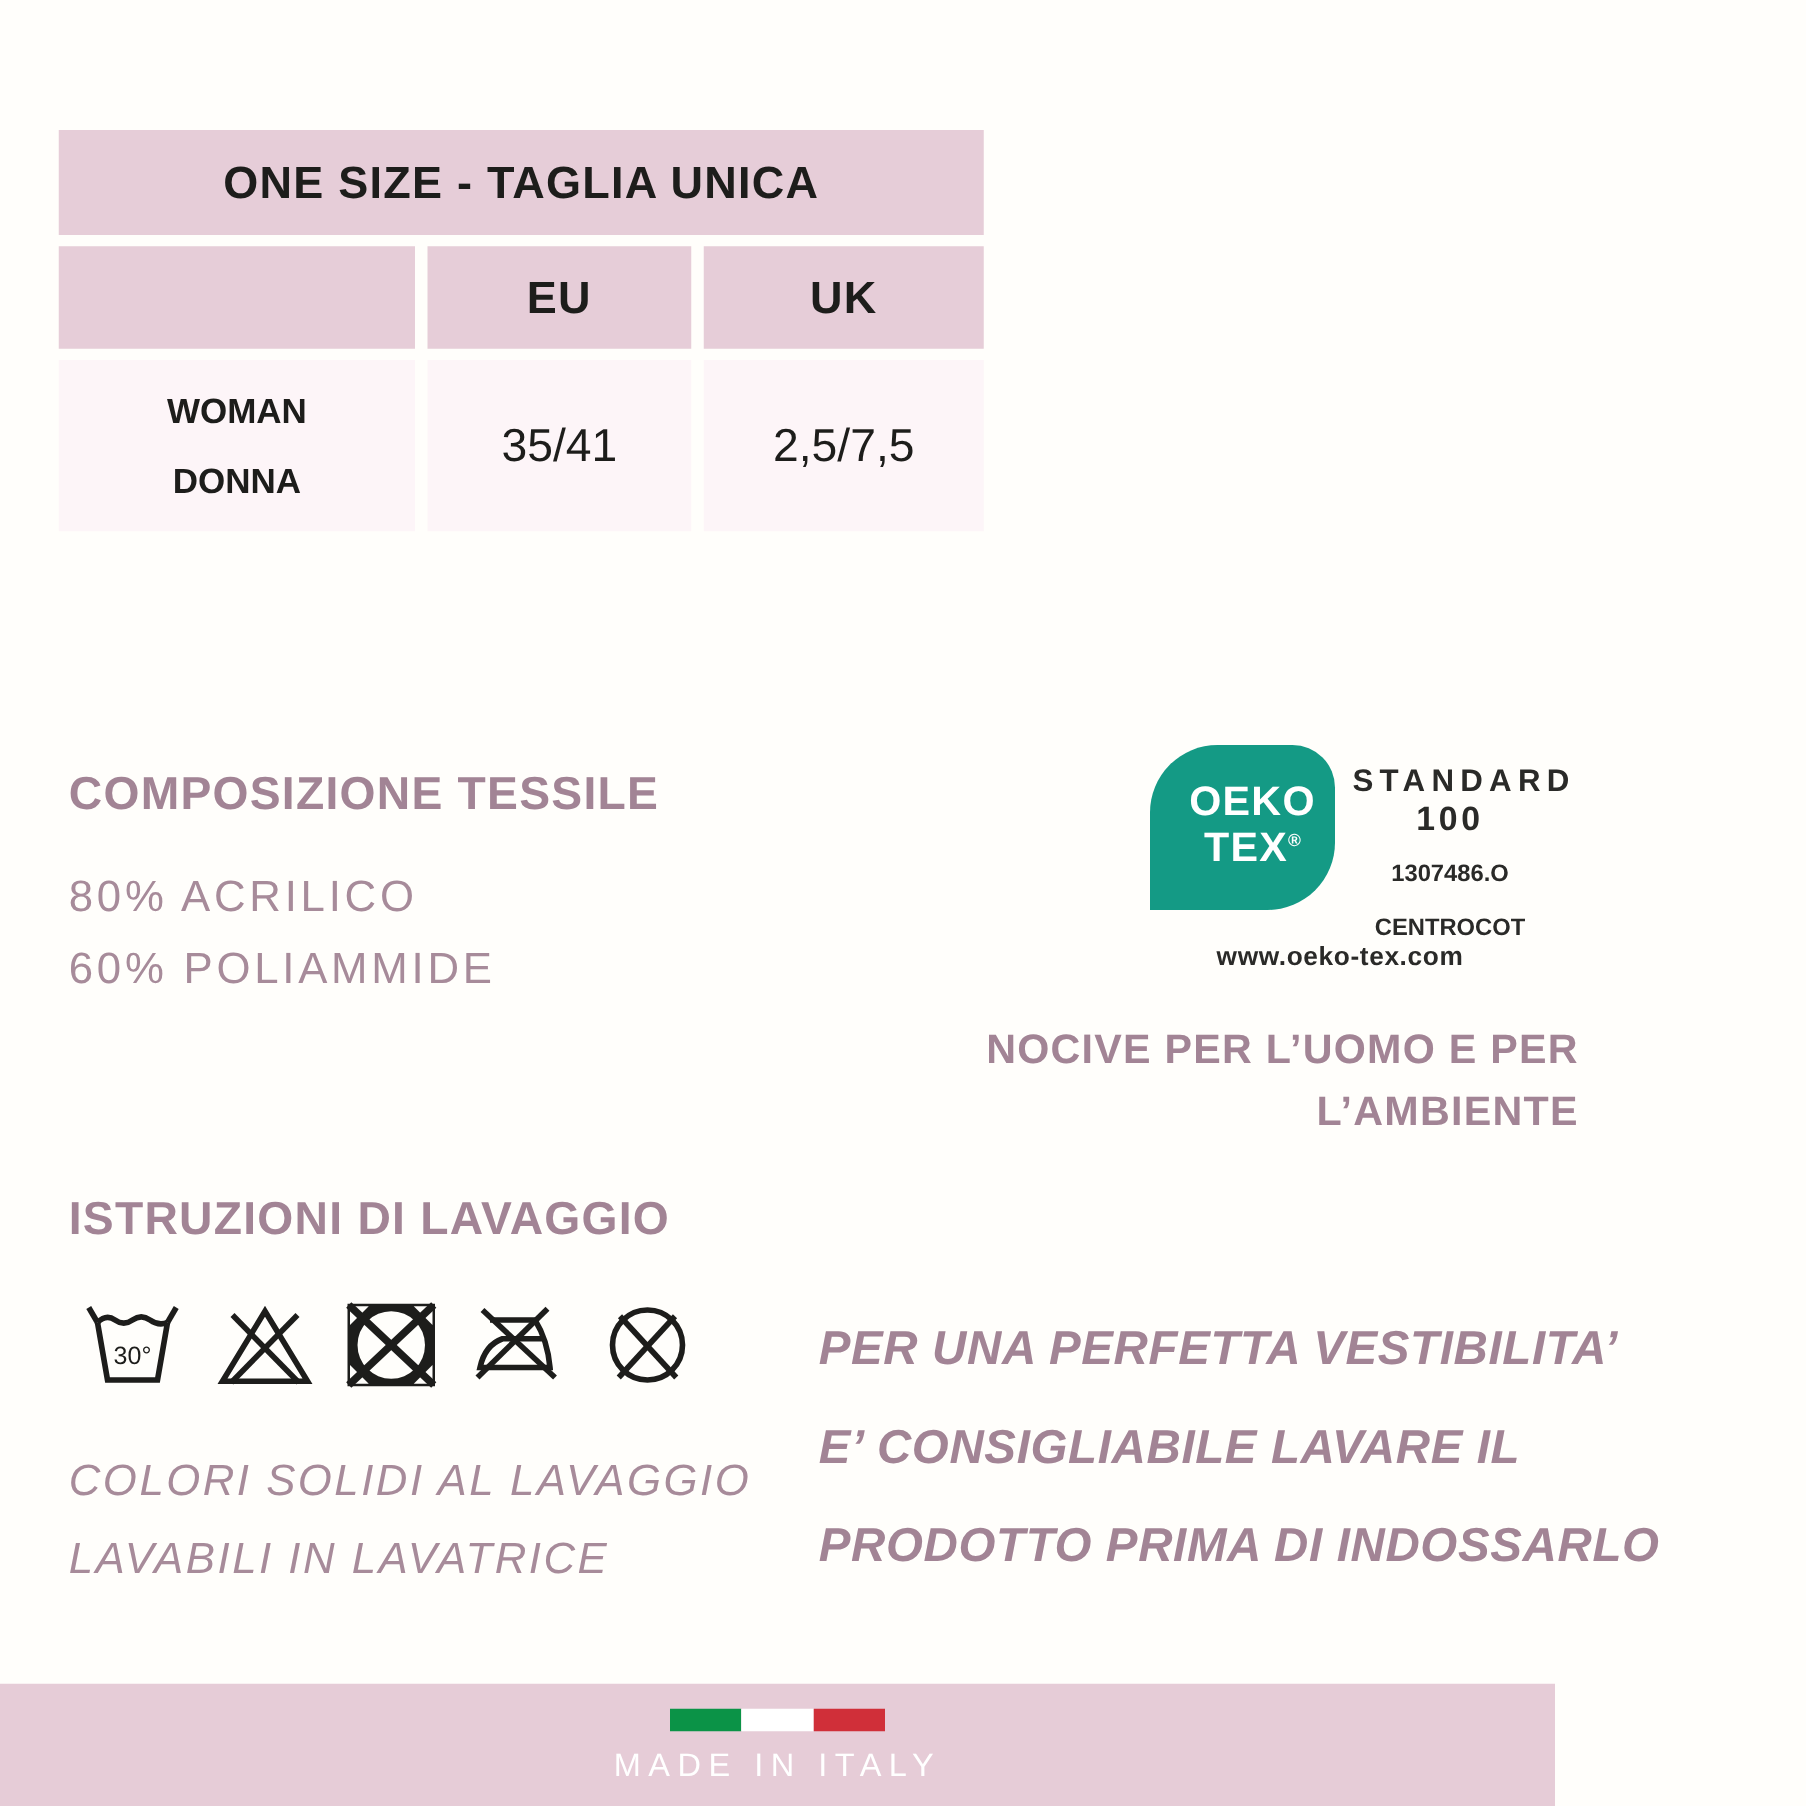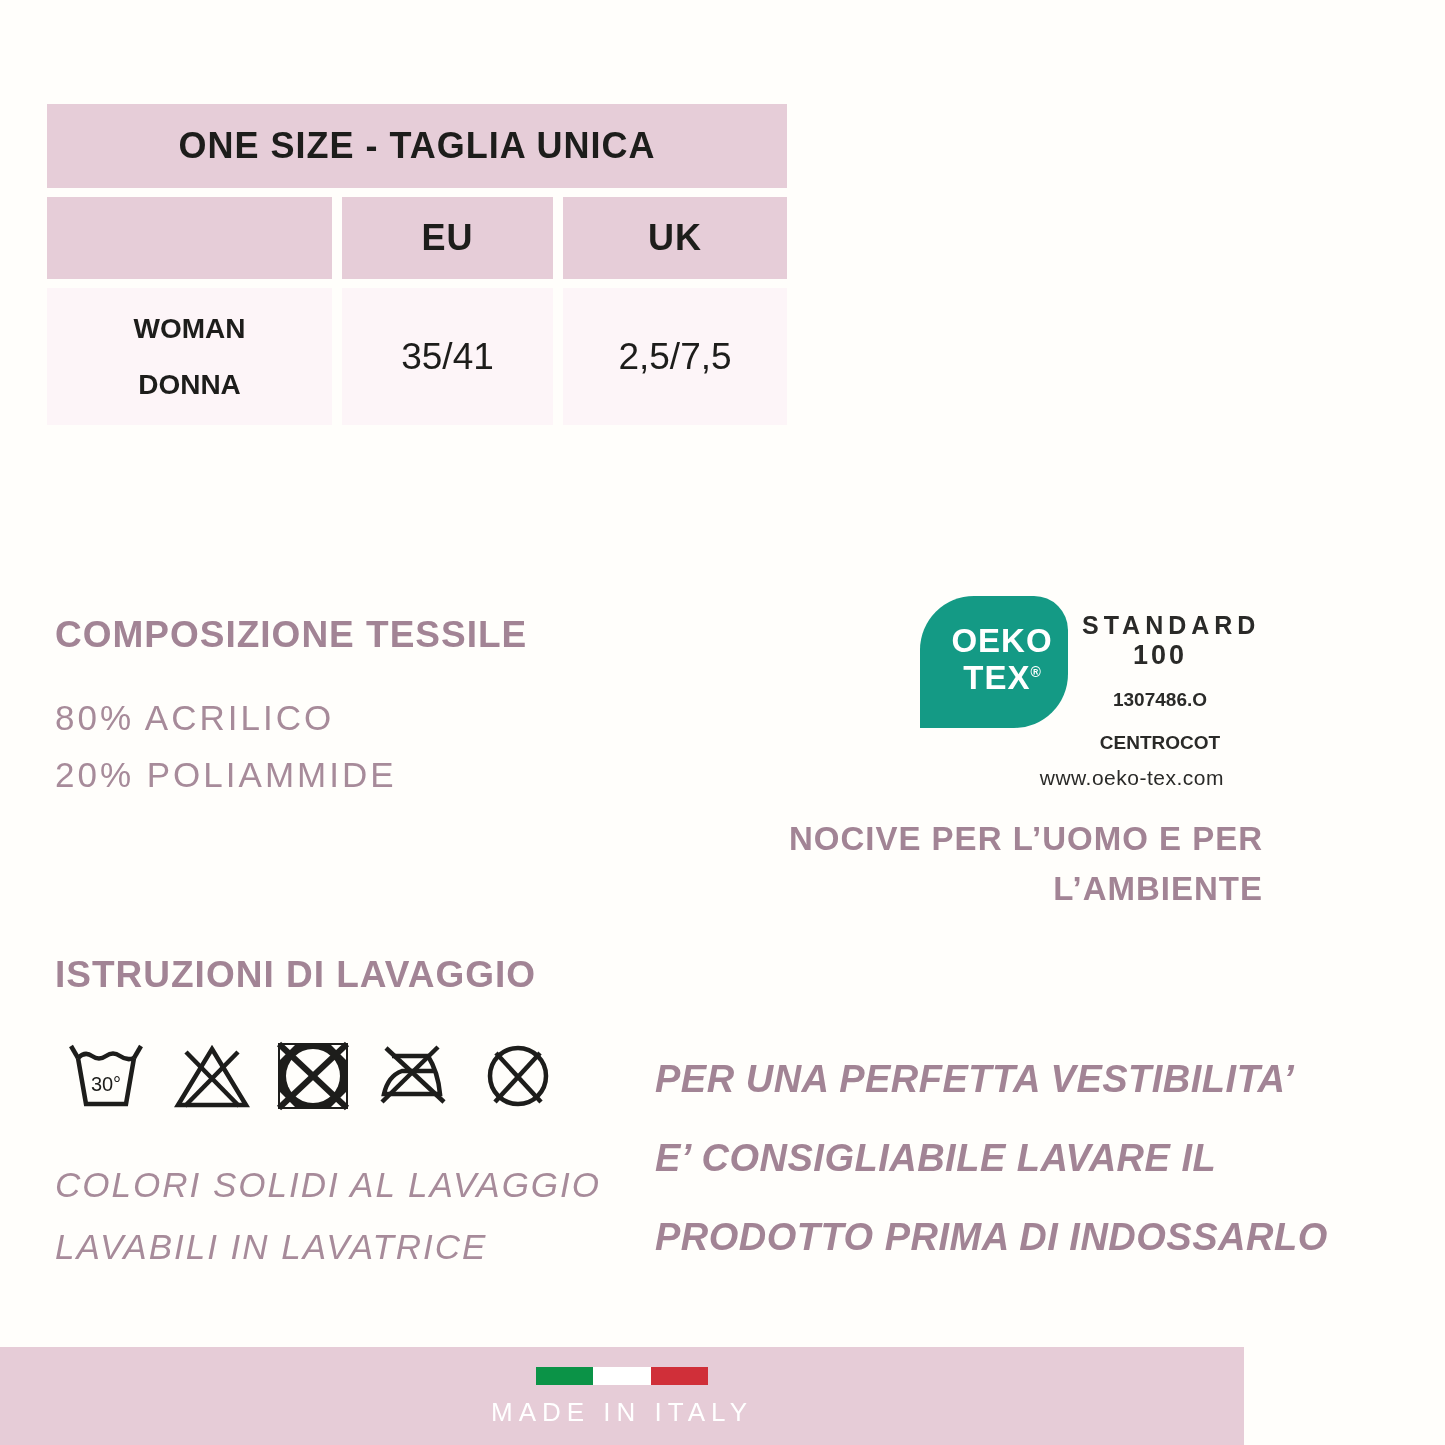--- a/index.html
+++ b/index.html
@@ -45,21 +45,21 @@
     align-items:center; justify-content:center;
     font-weight:700; flex-shrink:0;padding-left:16px;
   }
   .oeko-w { font-size:33px; line-height:37px; letter-spacing:1px; }
   .oeko-reg { font-size:14px; position:relative; top:-12px; letter-spacing:0; }
   .oeko-right { margin-left:14px; width:156px; text-align:center; color:#2a2a28; padding-top:14px; }
   .oeko-std-word { font-size:25px; font-weight:700; letter-spacing:5px; line-height:30px; }
   .oeko-std-num  { font-size:27px; font-weight:700; letter-spacing:3px; line-height:31px; }
   .oeko-cert { font-size:19px; font-weight:700; line-height:23px;margin-top:20px; }
   .oeko-cert-num { margin-top:17px; }
-  .oeko-web { margin-top:12px; text-align:right; font-size:21px; font-weight:400; letter-spacing:0.5px; color:#2a2a28; }
+  .oeko-web { text-align:center; font-size:21px; font-weight:700; letter-spacing:0.5px; color:#2a2a28; }
 
   .claim {
     position:absolute; top:814px; right:182px;
     text-align:right; font-size:33px; font-weight:700;
     color:#a28495; line-height:50px; letter-spacing:1px;
   }
 
   
   .symbols {
     position:absolute; left:64px; top:1040px;
@@ -109,21 +109,21 @@
     <div class="st-cell st-body st-label">
       <div>WOMAN</div>
       <div>DONNA</div>
     </div>
     <div class="st-cell st-body">35/41</div>
     <div class="st-cell st-body">2,5/7,5</div>
   </div>
 
   <div class="sec-heading" style="top:614px;">COMPOSIZIONE TESSILE</div>
   <div class="comp-item" style="top:698px;">80% ACRILICO</div>
-  <div class="comp-item" style="top:755px;">20% POLIAMMIDE</div>
+  <div class="comp-item" style="top:755px;">60% POLIAMMIDE</div>
 
   <div class="oeko">
     <div class="oeko-row">
       <div class="oeko-shape">
         <div class="oeko-w">OEKO</div>
         <div class="oeko-w"><span>TEX</span><span class="oeko-reg">®</span></div>
       </div>
       <div class="oeko-right">
         <div class="oeko-std-word">STANDARD</div>
         <div class="oeko-std-num">100</div>

